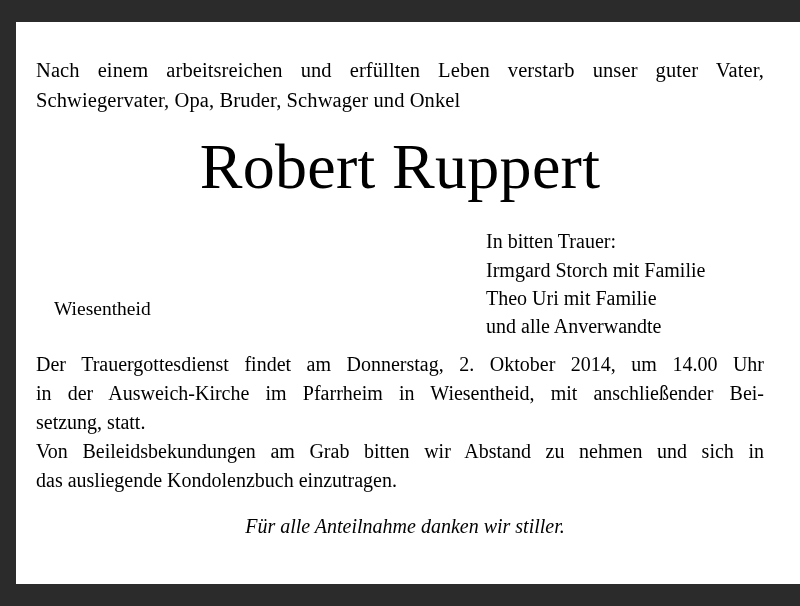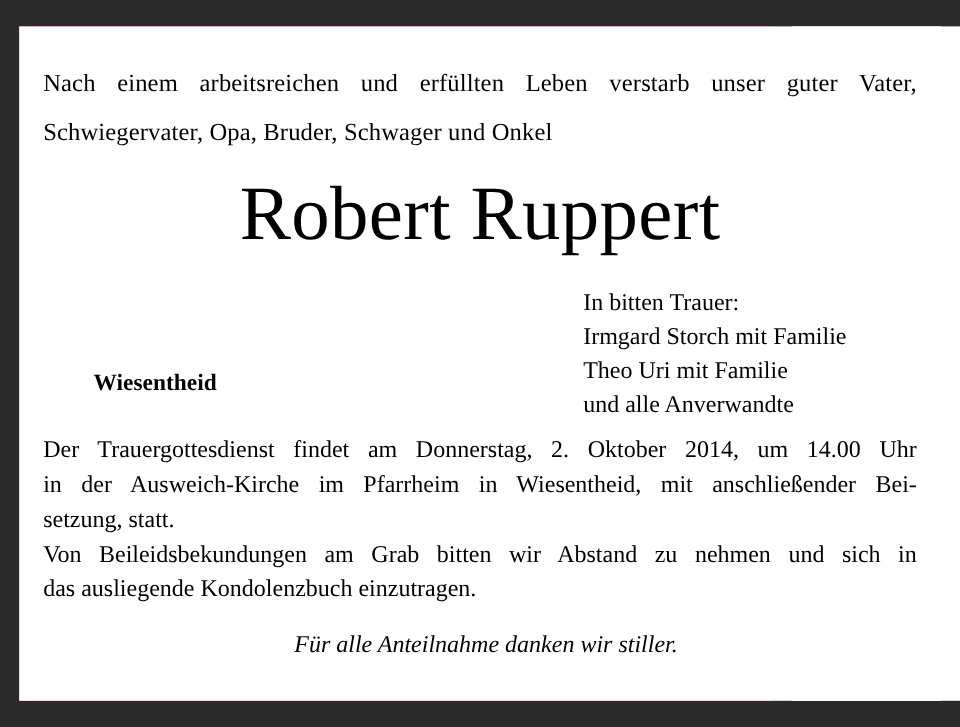--- a/index.html
+++ b/index.html
@@ -12,21 +12,21 @@
     background: #ffffff;
     font-family: "Liberation Serif", serif;
     color: #000000;
     overflow: hidden;
   }
   .page {
     position: relative;
     width: 660px;
     height: 606px;
     box-sizing: border-box;
-    background: #ef4444;
+    background: #8b5cf6;
   }
   .frame-top {
     position: absolute;
     left: 0;
     top: 0;
     width: 800px;
     height: 22px;
     background: #2b2b2b;
   }
   .frame-bottom {
@@ -71,21 +71,20 @@
     text-align-last: left;
     letter-spacing: 0.1px;
   }
   .intro .line1 {
     display: block;
     text-align: justify;
     text-align-last: justify;
   }
   .intro .line2 {
     display: block;
-    margin-top: 11px;
   }
   .name {
     margin-top: 16px;
     text-align: center;
     font-size: 64px;
     line-height: 1.12;
     font-weight: normal;
     letter-spacing: 0.3px;
   }
   .dates {
@@ -118,22 +117,21 @@
     line-height: 1.42;
   }
   .mourners .bold {
     font-weight: normal;
   }
   .place {
     position: absolute;
     left: 18px;
     top: 71px;
     font-size: 19.5px;
-    font-weight: bold;
-    margin-left: 24px;
+    font-weight: normal;
   }
   .service {
     margin-top: 8px;
     font-size: 20px;
     line-height: 1.45;
     text-align: justify;
     text-align-last: left;
   }
   .service p {
     margin: 0;

